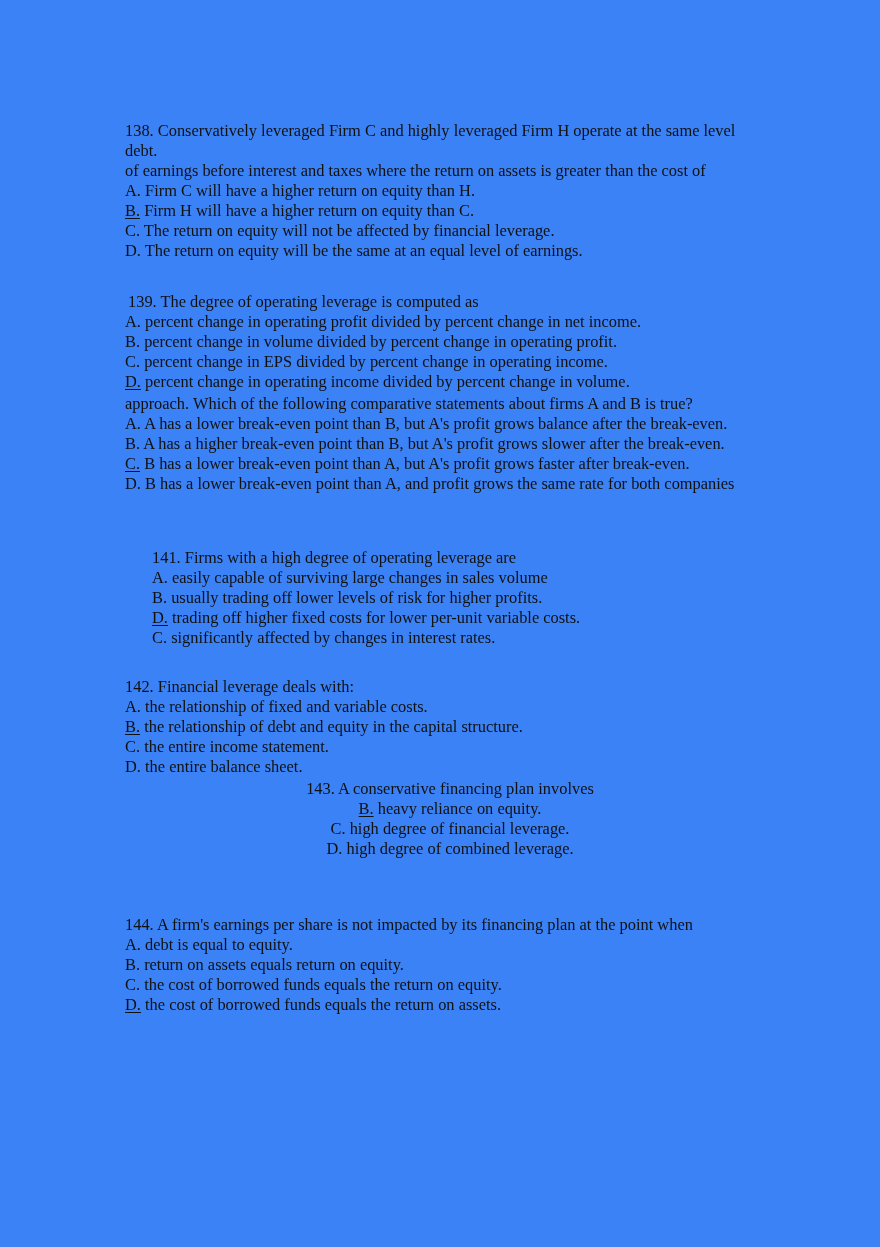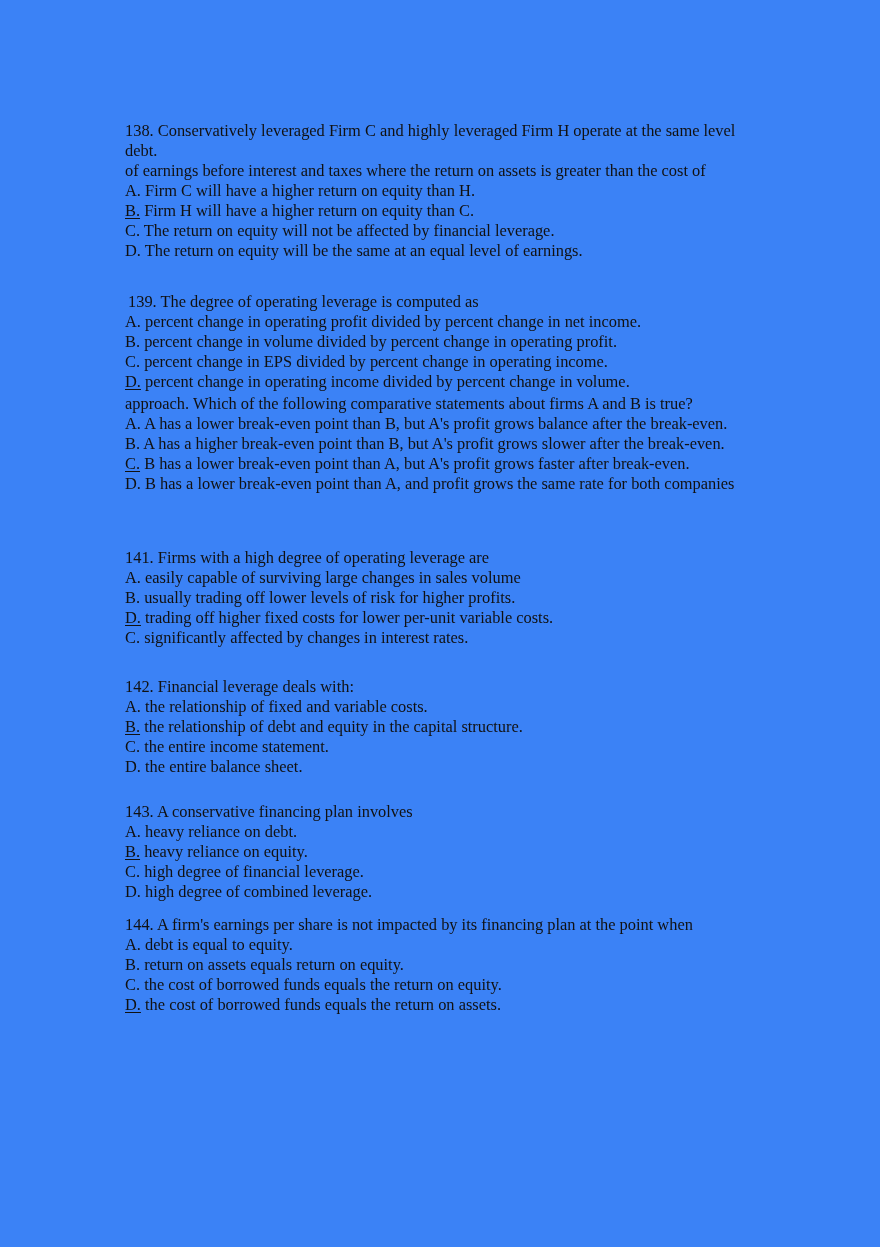--- a/index.html
+++ b/index.html
@@ -10,23 +10,23 @@
     font-size: 16.4px; color: #111; line-height: 20px;
   }
   .q { position: absolute; left: 125px; width: 650px; }
   .q p { margin: 0; white-space: nowrap; }
   .q .stem { white-space: normal; }
   .q .opt .letter.correct { text-decoration: underline; text-underline-offset: 2px; }
   #q138 { top: 121px; }
   #q139 { top: 276px; margin-top: 16px; }
   #q139 .stem { padding-left: 3px; }
   #q140 { top: 394px; }
-  #q141 { top: 548px; }
+  #q141 { top: 548px; margin-left: 27px; }
   #q142 { top: 677px; }
-  #q143 { top: 802px; }
+  #q143 { top: 779px; text-align: center; }
   #q144 { top: 915px; }
 </style>
 </head>
 <body>
 
 <div class="page">
 
   <div class="q" id="q138">
     <p class="stem-line">138. Conservatively leveraged Firm C and highly leveraged Firm H operate at the same level</p>
     <p class="stem-line">debt.</p>
@@ -64,21 +64,20 @@
   <div class="q" id="q142">
     <p>142. Financial leverage deals with:</p>
     <p class="opt"><span class="letter">A.</span><span> the relationship of fixed and variable costs.</span></p>
     <p class="opt"><span class="letter correct">B.</span><span> the relationship of debt and equity in the capital structure.</span></p>
     <p class="opt"><span class="letter">C.</span><span> the entire income statement.</span></p>
     <p class="opt"><span class="letter">D.</span><span> the entire balance sheet.</span></p>
   </div>
 
   <div class="q" id="q143">
     <p>143. A conservative financing plan involves</p>
-    <p class="opt"><span class="letter">A.</span><span> heavy reliance on debt.</span></p>
     <p class="opt"><span class="letter correct">B.</span><span> heavy reliance on equity.</span></p>
     <p class="opt"><span class="letter">C.</span><span> high degree of financial leverage.</span></p>
     <p class="opt"><span class="letter">D.</span><span> high degree of combined leverage.</span></p>
   </div>
 
   <div class="q" id="q144">
     <p>144. A firm's earnings per share is not impacted by its financing plan at the point when</p>
     <p class="opt"><span class="letter">A.</span><span> debt is equal to equity.</span></p>
     <p class="opt"><span class="letter">B.</span><span> return on assets equals return on equity.</span></p>
     <p class="opt"><span class="letter">C.</span><span> the cost of borrowed funds equals the return on equity.</span></p>

